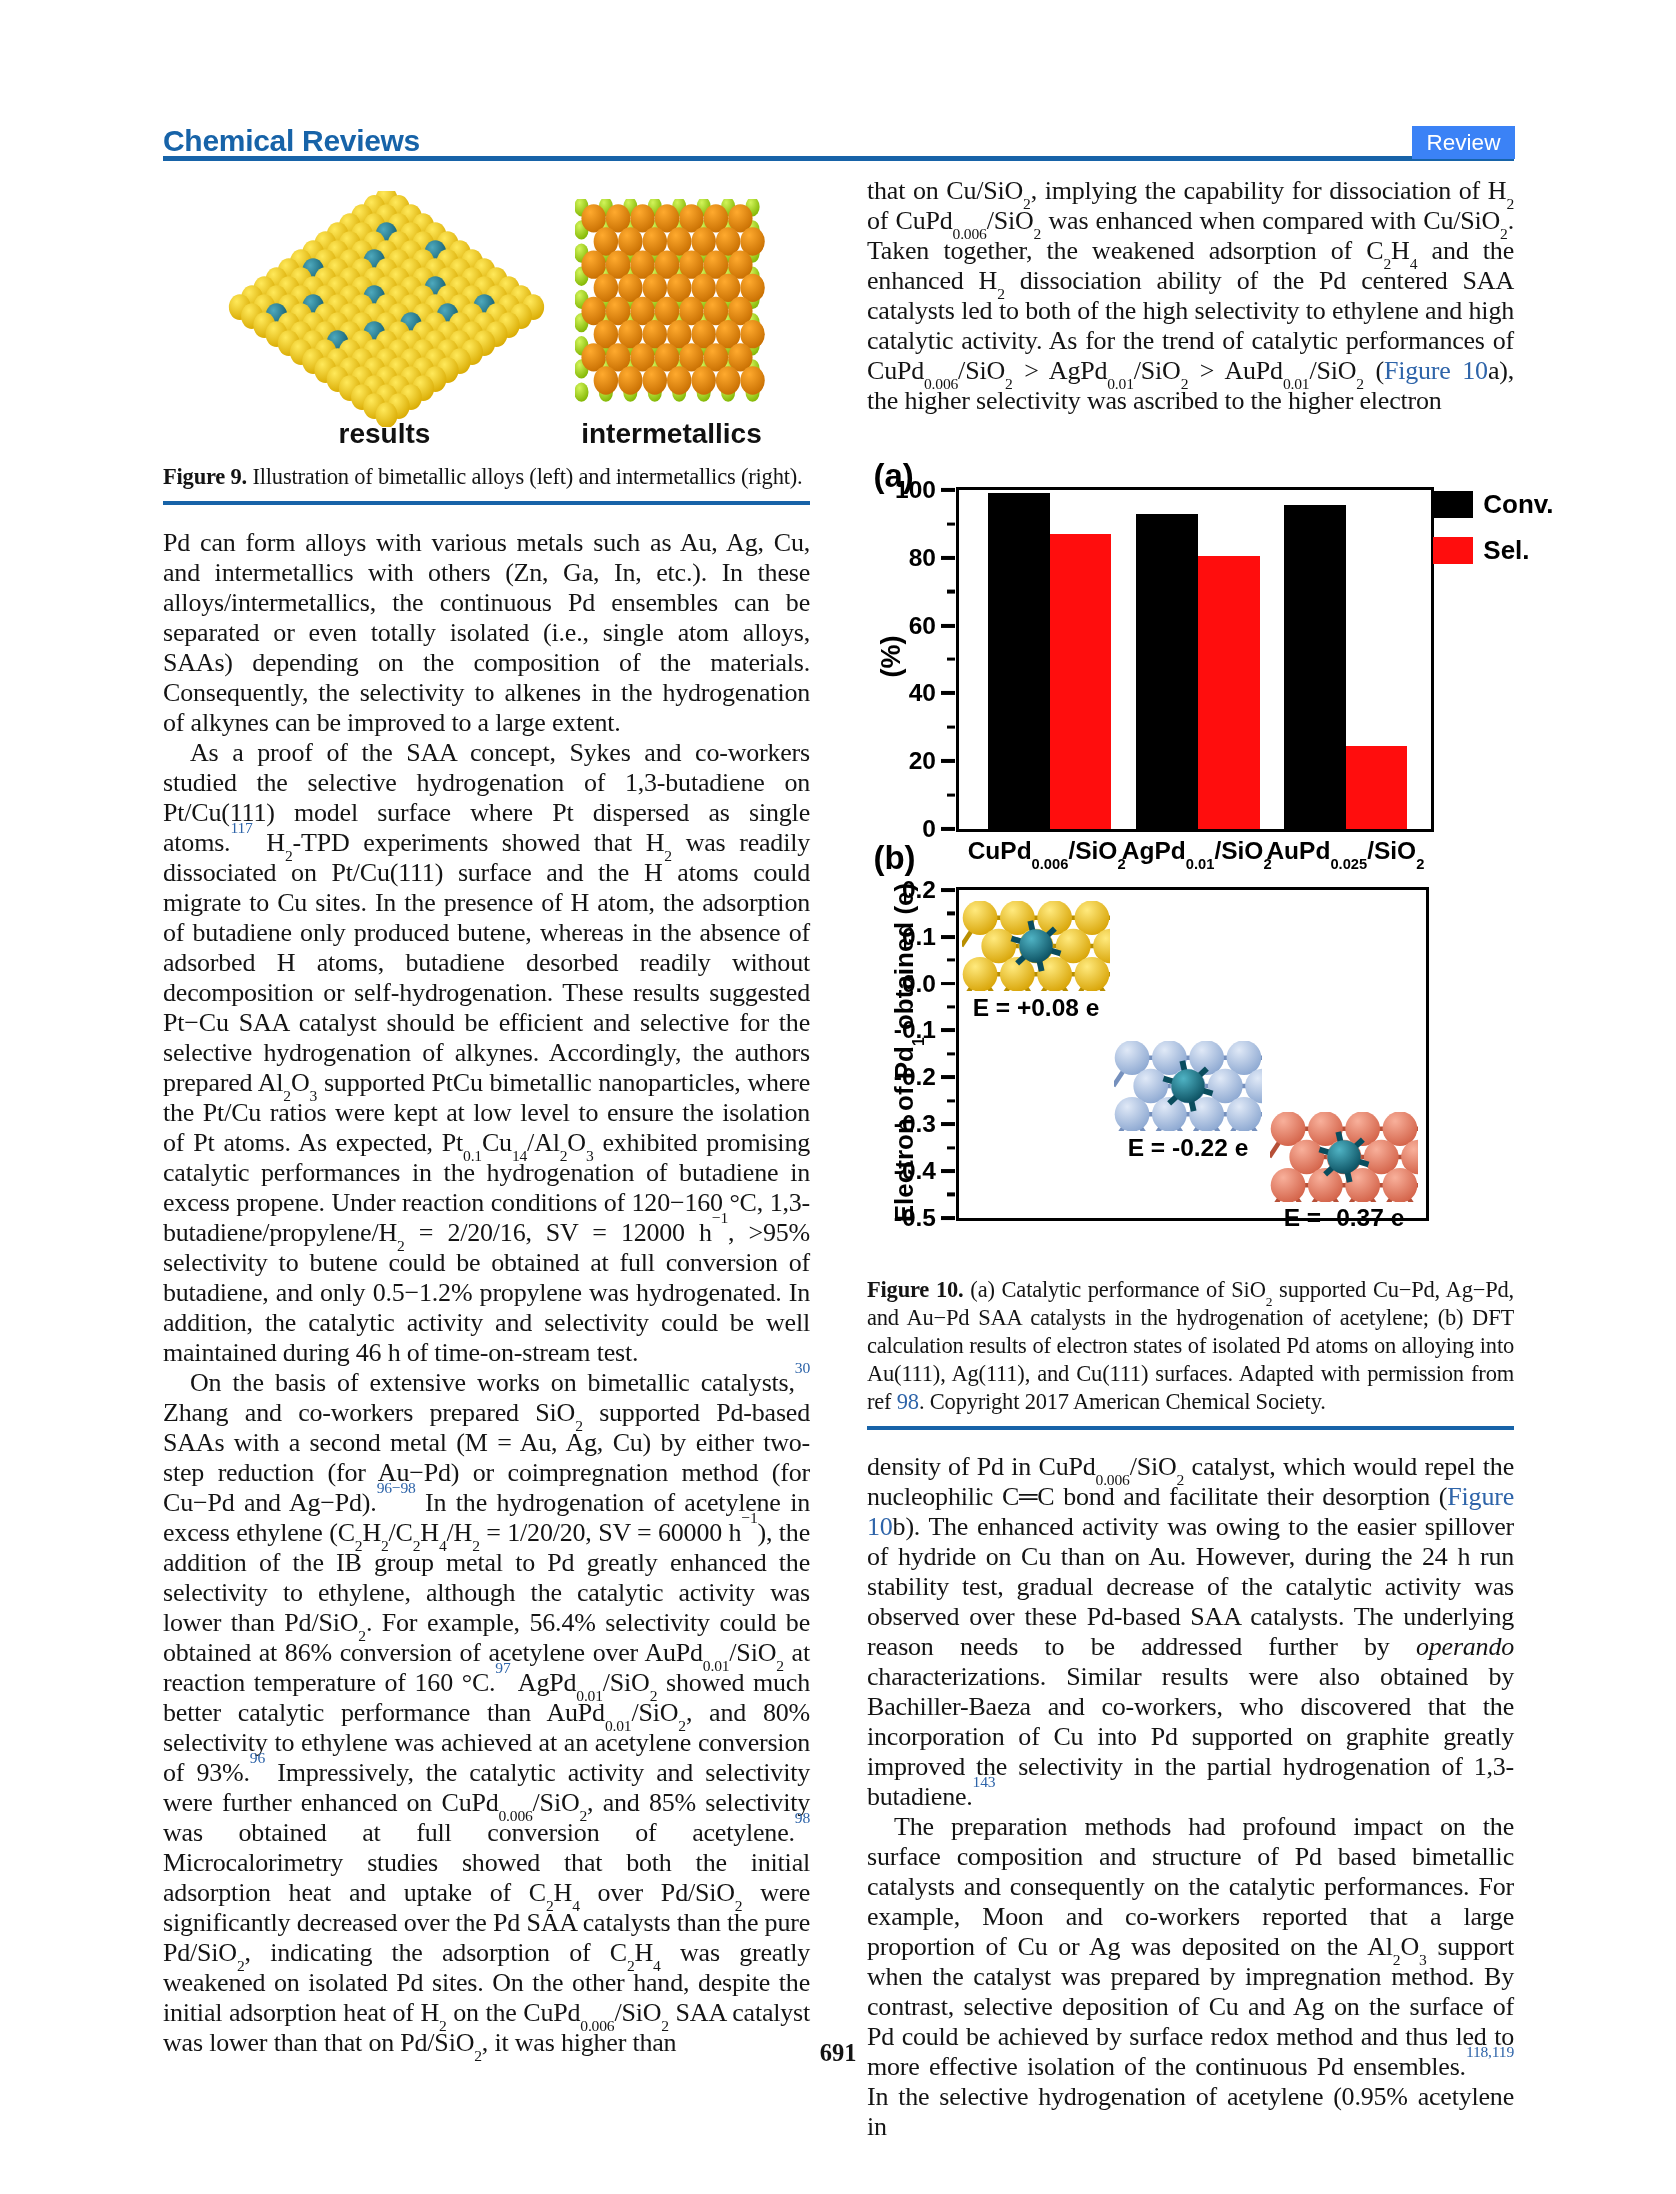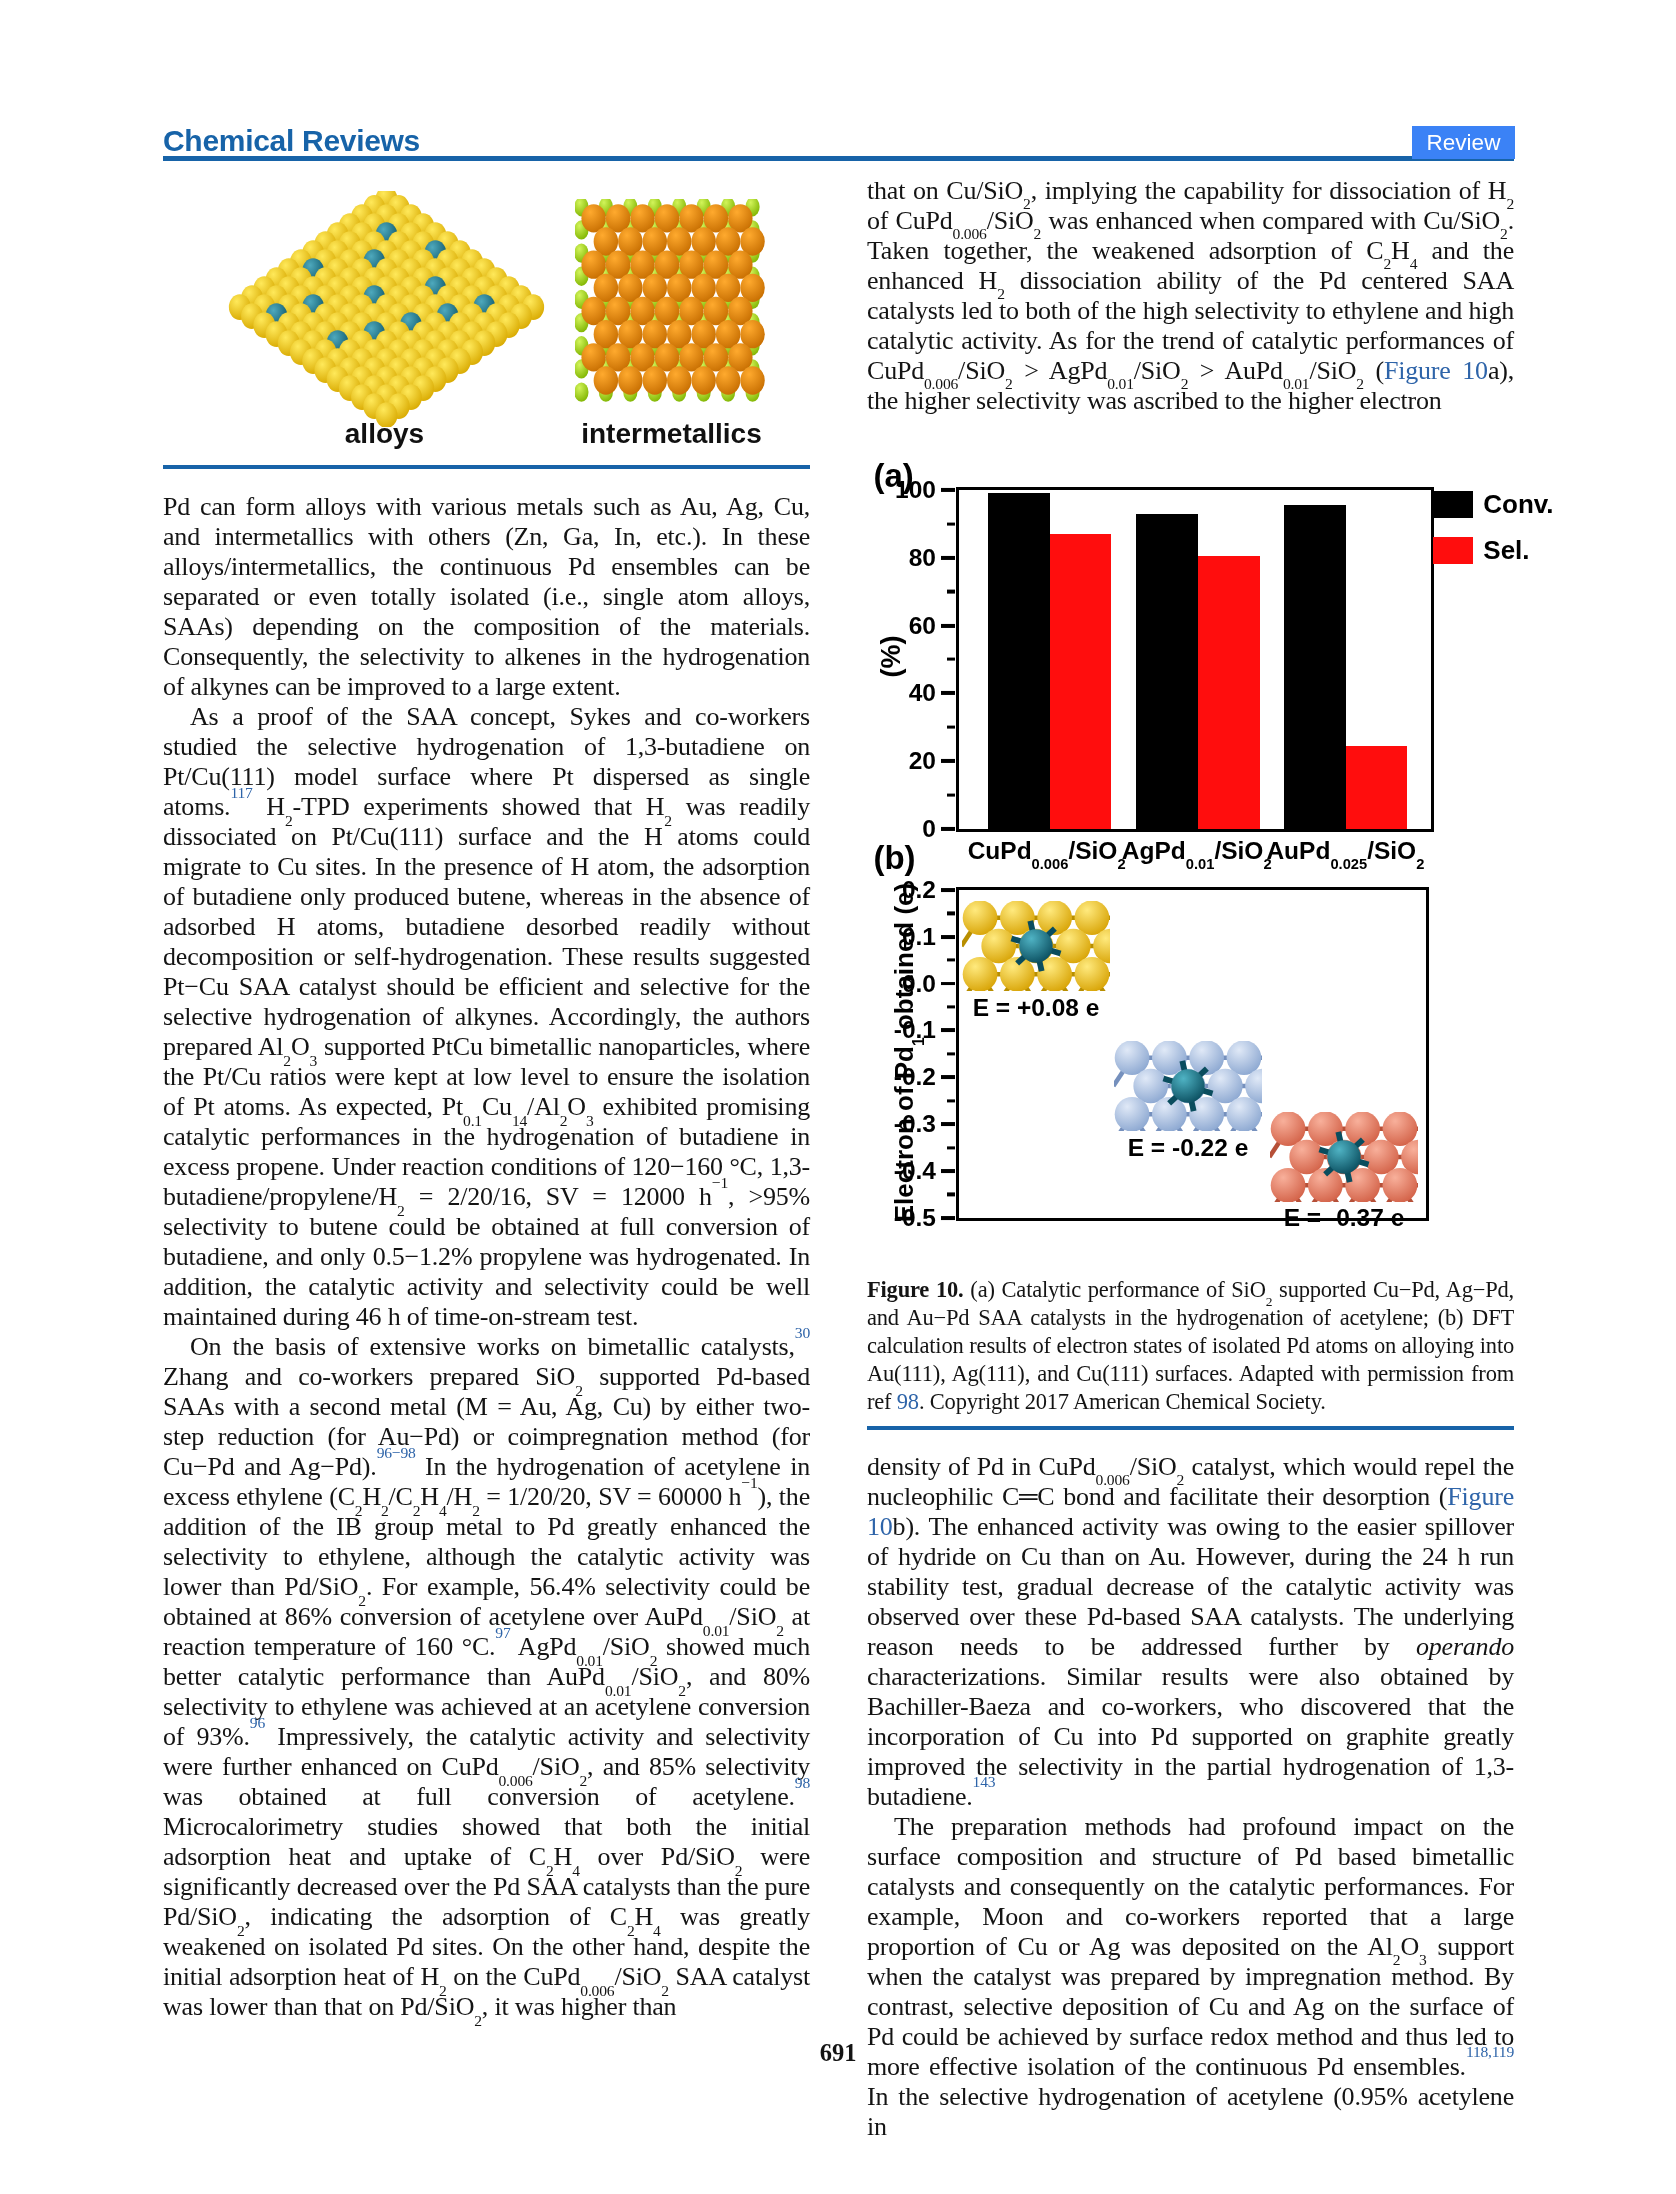--- a/index.html
+++ b/index.html
@@ -393,23 +393,24 @@
               <ellipse cx="219" cy="246" rx="19" ry="22" fill="url(#g9)"></ellipse>
               <ellipse cx="257" cy="246" rx="19" ry="22" fill="url(#g9)"></ellipse>
               <ellipse cx="48" cy="282" rx="19" ry="22" fill="url(#g9)"></ellipse>
               <ellipse cx="86" cy="282" rx="19" ry="22" fill="url(#g9)"></ellipse>
               <ellipse cx="124" cy="282" rx="19" ry="22" fill="url(#g9)"></ellipse>
               <ellipse cx="162" cy="282" rx="19" ry="22" fill="url(#g9)"></ellipse>
               <ellipse cx="200" cy="282" rx="19" ry="22" fill="url(#g9)"></ellipse>
               <ellipse cx="238" cy="282" rx="19" ry="22" fill="url(#g9)"></ellipse>
               <ellipse cx="276" cy="282" rx="19" ry="22" fill="url(#g9)"></ellipse>
             </svg></div>
-        <div class="fig9-label" style="left:138px;top:246px;width:167px;">alloys</div>
+        <div class="fig9-label" style="left:138px;top:246px;width:167px;">results</div>
         <div class="fig9-label" style="left:412px;top:246px;width:193px;">intermetallics</div>
       </div>
+      <p class="caption"><span class="cap-title">Figure 9.</span> <span>Illustration of bimetallic alloys (left) and intermetallics (right).</span></p>
       <div class="col-rule"></div>
     </div>
     <p class="bt" style="margin-top:23px;">Pd can form alloys with various metals such as Au, Ag, Cu, and intermetallics with others (Zn, Ga, In, etc.). In these alloys/intermetallics, the continuous Pd ensembles can be separated or even totally isolated (i.e., single atom alloys, SAAs) depending on the composition of the materials. Consequently, the selectivity to alkenes in the hydrogenation of alkynes can be improved to a large extent.</p>
     <p class="bt indent">As a proof of the SAA concept, Sykes and co-workers studied the selective hydrogenation of 1,3-butadiene on Pt/Cu(111) model surface where Pt dispersed as single atoms.<sup><span class="lnk">117</span></sup> H<sub>2</sub>-TPD experiments showed that H<sub>2</sub> was readily dissociated on Pt/Cu(111) surface and the H atoms could migrate to Cu sites. In the presence of H atom, the adsorption of butadiene only produced butene, whereas in the absence of adsorbed H atoms, butadiene desorbed readily without decomposition or self-hydrogenation. These results suggested Pt−Cu SAA catalyst should be efficient and selective for the selective hydrogenation of alkynes. Accordingly, the authors prepared Al<sub>2</sub>O<sub>3</sub> supported PtCu bimetallic nanoparticles, where the Pt/Cu ratios were kept at low level to ensure the isolation of Pt atoms. As expected, Pt<sub>0.1</sub>Cu<sub>14</sub>/Al<sub>2</sub>O<sub>3</sub> exhibited promising catalytic performances in the hydrogenation of butadiene in excess propene. Under reaction conditions of 120−160 °C, 1,3-butadiene/propylene/H<sub>2</sub> = 2/20/16, SV = 12000 h<sup>−1</sup>, &gt;95% selectivity to butene could be obtained at full conversion of butadiene, and only 0.5−1.2% propylene was hydrogenated. In addition, the catalytic activity and selectivity could be well maintained during 46 h of time-on-stream test.</p>
     <p class="bt indent">On the basis of extensive works on bimetallic catalysts,<sup><span class="lnk">30</span></sup> Zhang and co-workers prepared SiO<sub>2</sub> supported Pd-based SAAs with a second metal (M = Au, Ag, Cu) by either two-step reduction (for Au−Pd) or coimpregnation method (for Cu−Pd and Ag−Pd).<sup><span class="lnk">96−98</span></sup> In the hydrogenation of acetylene in excess ethylene (C<sub>2</sub>H<sub>2</sub>/C<sub>2</sub>H<sub>4</sub>/H<sub>2</sub> = 1/20/20, SV = 60000 h<sup>−1</sup>), the addition of the IB group metal to Pd greatly enhanced the selectivity to ethylene, although the catalytic activity was lower than Pd/SiO<sub>2</sub>. For example, 56.4% selectivity could be obtained at 86% conversion of acetylene over AuPd<sub>0.01</sub>/SiO<sub>2</sub> at reaction temperature of 160 °C.<sup><span class="lnk">97</span></sup> AgPd<sub>0.01</sub>/SiO<sub>2</sub> showed much better catalytic performance than AuPd<sub>0.01</sub>/SiO<sub>2</sub>, and 80% selectivity to ethylene was achieved at an acetylene conversion of 93%.<sup><span class="lnk">96</span></sup> Impressively, the catalytic activity and selectivity were further enhanced on CuPd<sub>0.006</sub>/SiO<sub>2</sub>, and 85% selectivity was obtained at full conversion of acetylene.<sup><span class="lnk">98</span></sup> Microcalorimetry studies showed that both the initial adsorption heat and uptake of C<sub>2</sub>H<sub>4</sub> over Pd/SiO<sub>2</sub> were significantly decreased over the Pd SAA catalysts than the pure Pd/SiO<sub>2</sub>, indicating the adsorption of C<sub>2</sub>H<sub>4</sub> was greatly weakened on isolated Pd sites. On the other hand, despite the initial adsorption heat of H<sub>2</sub> on the CuPd<sub>0.006</sub>/SiO<sub>2</sub> SAA catalyst was lower than that on Pd/SiO<sub>2</sub>, it was higher than</p>
   </div>
 
   <div class="col col-right">
     <p class="bt" style="margin-top:3.9px;">that on Cu/SiO<sub>2</sub>, implying the capability for dissociation of H<sub>2</sub> of CuPd<sub>0.006</sub>/SiO<sub>2</sub> was enhanced when compared with Cu/SiO<sub>2</sub>. Taken together, the weakened adsorption of C<sub>2</sub>H<sub>4</sub> and the enhanced H<sub>2</sub> dissociation ability of the Pd centered SAA catalysts led to both of the high selectivity to ethylene and high catalytic activity. As for the trend of catalytic performances of CuPd<sub>0.006</sub>/SiO<sub>2</sub> &gt; AgPd<sub>0.01</sub>/SiO<sub>2</sub> &gt; AuPd<sub>0.01</sub>/SiO<sub>2</sub> (<span class="lnk">Figure 10</span>a), the higher selectivity was ascribed to the higher electron</p>
 

